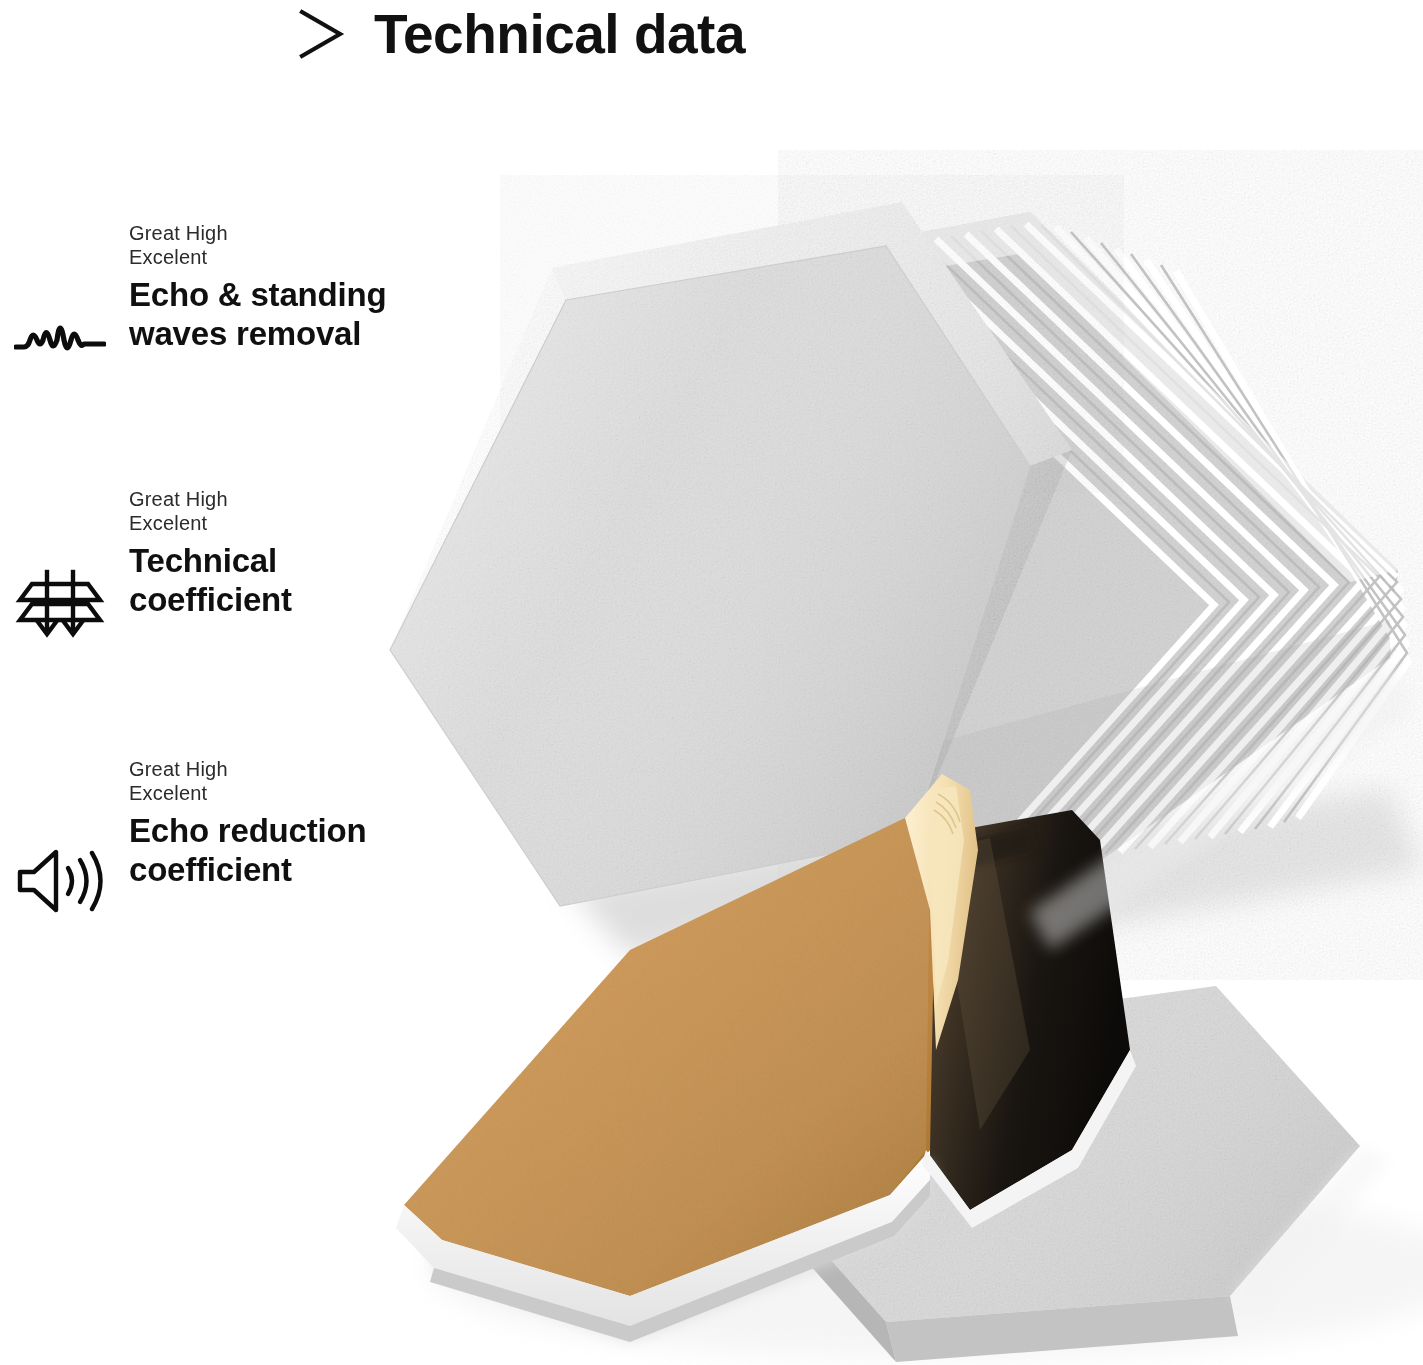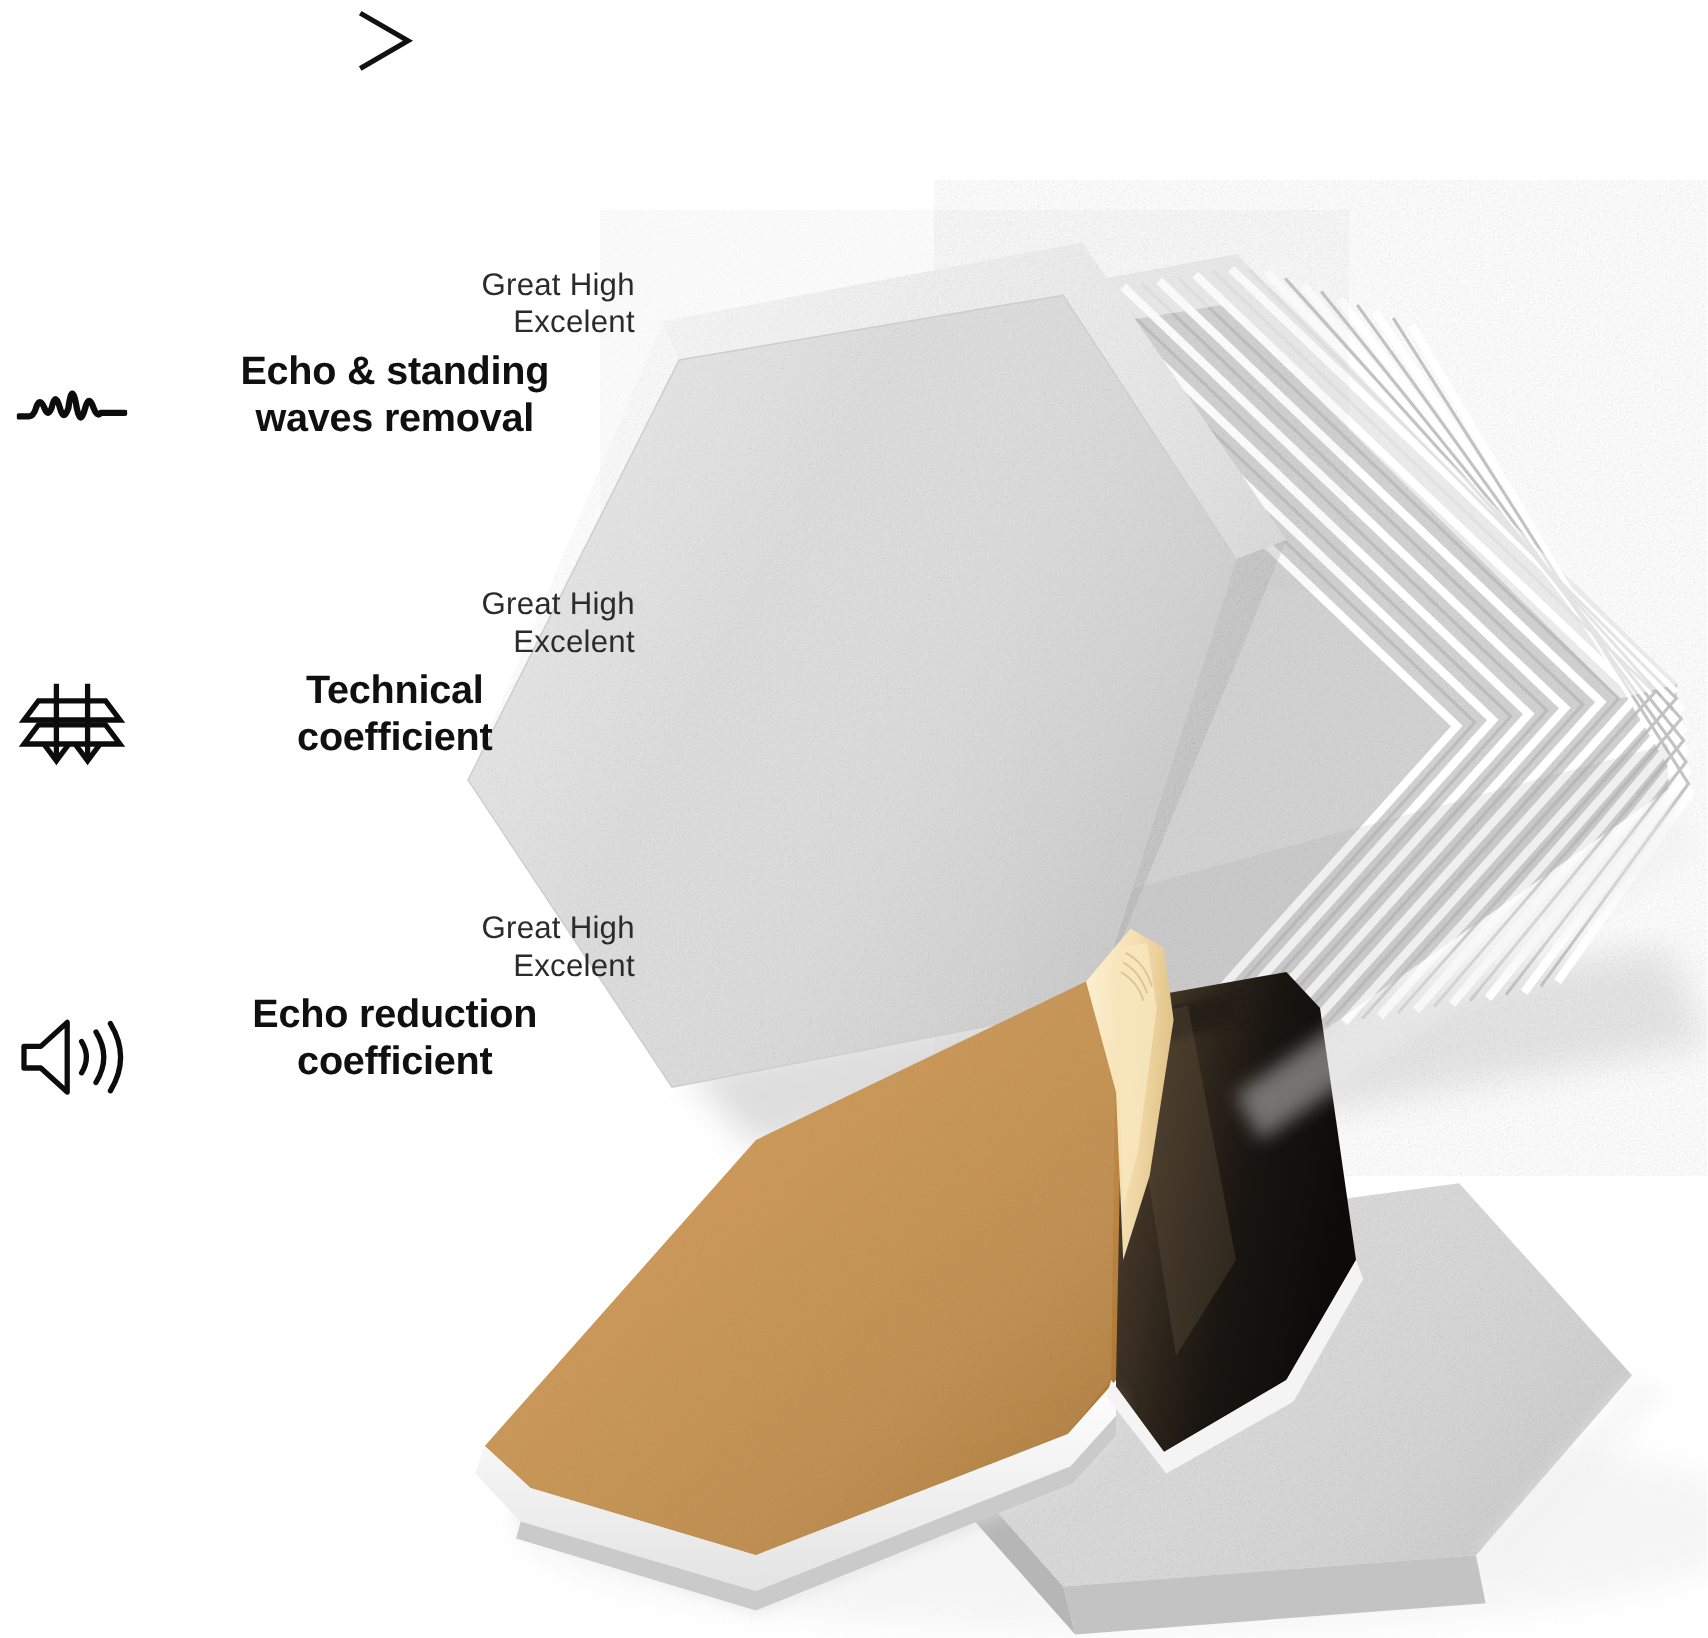--- a/index.html
+++ b/index.html
@@ -16,26 +16,26 @@
   .header-title{
     font-size:55px;font-weight:700;color:#111111;letter-spacing:-0.5px;
     line-height:1;white-space:nowrap;
   }
 
   
   .feature{position:absolute;display:block;}
   .feature .fic{position:absolute;left:0;}
   .feature .ftext{position:absolute;left:115px;top:0;width:400px;}
   .f-sub{
-    font-size:26px;font-weight:300;color:#2b2b2b;line-height:1.18;
-    letter-spacing:.2px;white-space:pre-line;text-align:right;
+    font-size:20px;font-weight:300;color:#2b2b2b;line-height:1.18;
+    letter-spacing:.2px;white-space:pre-line;
   }
   .f-title{
     font-size:33px;font-weight:700;color:#101010;line-height:1.17;
-    letter-spacing:-.2px;white-space:pre-line;margin-top:7px;text-align:center;
+    letter-spacing:-.2px;white-space:pre-line;margin-top:7px;
   }
 
   #feature-0{left:14px;top:222px;}
   #feature-0 .fic{top:90px;}
   #feature-1{left:14px;top:488px;}
   #feature-1 .fic{top:78px;}
   #feature-2{left:14px;top:758px;}
   #feature-2 .fic{top:88px;}
 
   
@@ -44,20 +44,21 @@
 </style>
 </head>
 <body>
 
 <div class="stage">
 
   <div class="header">
     <svg class="chev" viewBox="0 0 52 56">
       <path d="M6 6 L44 28 L6 50" fill="none" stroke="#111" stroke-width="4.2" stroke-linecap="square" stroke-linejoin="miter"></path>
     </svg>
+    <div class="header-title">Technical data</div>
   </div>
 
   <div class="photo">
     <svg width="1093" height="1215" viewBox="0 0 1093 1215">
       <defs>
 
         <filter id="felt" x="-10%" y="-10%" width="120%" height="120%">
           <feTurbulence type="fractalNoise" baseFrequency="0.55" numOctaves="4" seed="7" result="n"></feTurbulence>
           <feColorMatrix in="n" type="saturate" values="0"></feColorMatrix>
           <feComponentTransfer>

